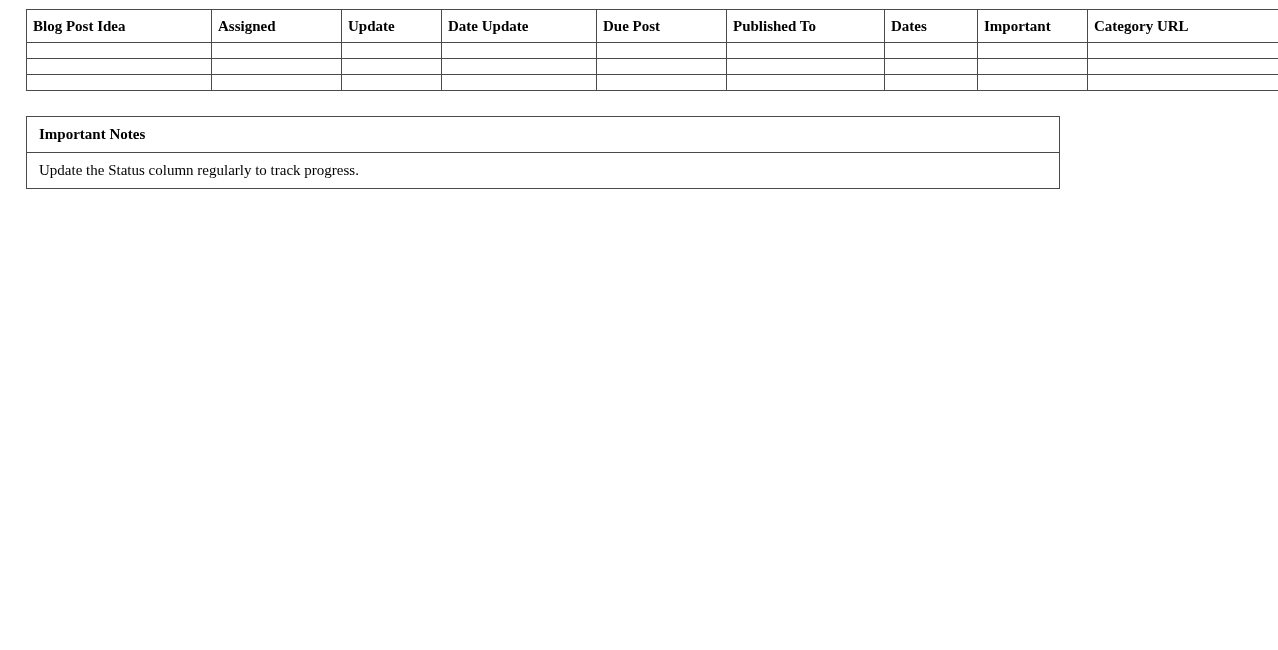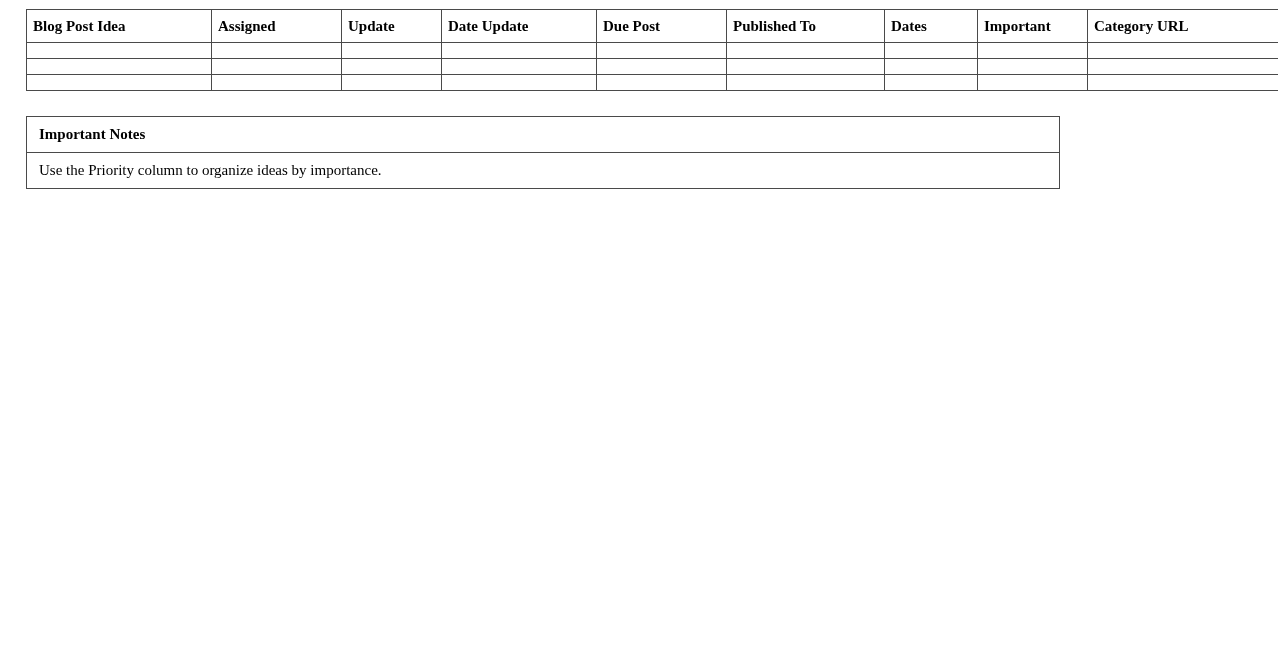--- a/index.html
+++ b/index.html
@@ -153,18 +153,18 @@
   <div class="spacer"></div>
 
   <table class="notes-table">
     <thead>
       <tr>
         <th>Important Notes</th>
       </tr>
     </thead>
     <tbody>
       <tr>
-        <td>Use the Priority column to organize ideas by importance.</td>
+        <td>Update the Status column regularly to track progress.</td>
       </tr>
     </tbody>
   </table>
 
 </div>
 
 </body></html>

